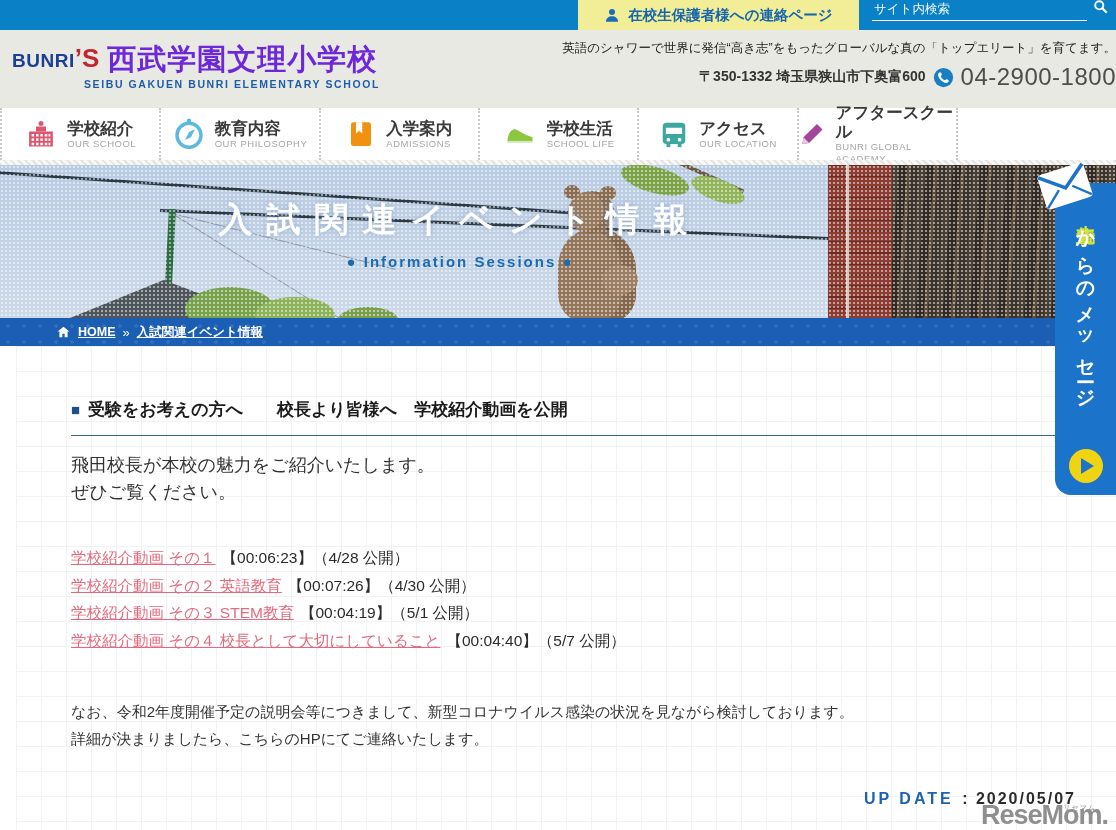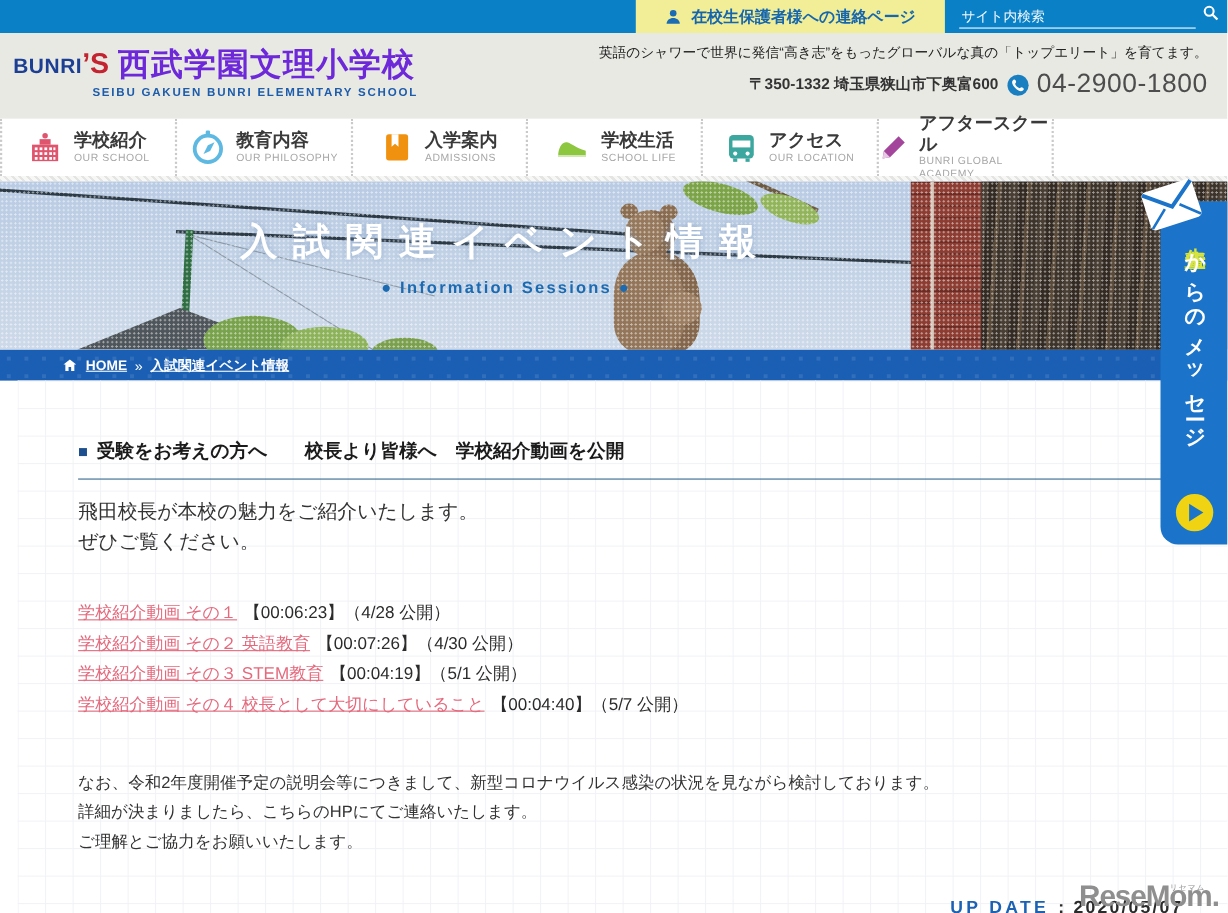--- a/index.html
+++ b/index.html
@@ -5,35 +5,35 @@
   * { margin:0; padding:0; box-sizing:border-box; }
   html,body { background:#fff; }
   body { font-family:"Liberation Sans","DejaVu Sans",sans-serif; }
   .page { position:relative; width:1116px; height:830px; overflow:hidden; background:#fff; }
 
   
   .topbar { position:absolute; left:0; top:0; width:1116px; height:30px; background:#0a81c7; }
   .parent-link { position:absolute; left:578px; top:0; width:281px; height:30px; background:#f1ee97;
     display:flex; align-items:center; justify-content:center; gap:8px; cursor:pointer; }
   .parent-link span.txt { color:#1566ae; font-weight:bold; font-size:14.5px; }
-  .search-wrap { position:absolute; left:872px; top:0; width:238px; height:30px; display:flex; align-items:center; }
+  .search-wrap { position:absolute; left:872px; top:0; width:238px; height:19px; display:flex; align-items:center; }
   .search-input { flex:1; background:transparent; border:none; border-bottom:1px solid #fff; color:#fff;
     font-size:12.5px; height:22px; outline:none; padding:0 2px; font-family:inherit; }
   .search-input::placeholder { color:#fff; opacity:.95; }
   .search-btn { background:transparent; border:none; cursor:pointer; padding:0 2px 4px 6px; }
 
   
   .header { position:absolute; left:0; top:30px; width:1116px; height:78px; background:#e9e9e4; }
   .logo { position:absolute; left:12px; top:12px; display:flex; flex-direction:column; cursor:pointer; }
   .logo-row { display:flex; align-items:flex-end; gap:8px; }
   .logo-bunri { font-size:19px; font-weight:bold; color:#1c3f94; letter-spacing:.5px; line-height:30px; }
   .logo-s { font-size:26px; font-weight:bold; color:#c32430; }
   .school-name { font-size:29px; font-weight:bold; color:#6d28d9; line-height:34px; letter-spacing:1px; }
   .school-name-en { font-size:10.5px; font-weight:bold; color:#1d5cab; letter-spacing:1.6px; margin:2px 0 0 72px; }
-  .header-right { position:absolute; right:18px; top:10px; text-align:left; }
+  .header-right { position:absolute; right:0; top:10px; text-align:left; }
   .tagline { font-size:12.5px; color:#222; margin-bottom:6px; }
   .addr-row { display:flex; align-items:center; justify-content:flex-end; gap:7px; }
   .address { font-size:14px; font-weight:bold; color:#333; }
   .phone-number { font-size:24px; color:#4d4d4d; letter-spacing:.5px; }
 
   
   .nav { position:absolute; left:0; top:108px; width:958px; height:52px; background:#fff; display:flex; }
   .nav-item { flex:1; display:flex; align-items:center; justify-content:center; gap:10px;
     border-left:2px dotted #c9c9c9; cursor:pointer; }
   .nav-item:last-child { border-right:2px dotted #c9c9c9; }
@@ -309,21 +309,20 @@
       <div class="video-line">
         <a>学校紹介動画 その３ STEM教育</a><span class="rest">【00:04:19】（5/1 公開）</span>
       </div>
       <div class="video-line">
         <a>学校紹介動画 その４ 校長として大切にしていること</a><span class="rest">【00:04:40】（5/7 公開）</span>
       </div>
     </div>
     <div class="notice">
       <div>なお、令和2年度開催予定の説明会等につきまして、新型コロナウイルス感染の状況を見ながら検討しております。</div>
       <div>詳細が決まりましたら、こちらのHPにてご連絡いたします。</div>
-      <div>ご理解とご協力をお願いいたします。</div>
     </div>
     <div class="update-row">
       <span class="update-label">UP DATE</span>
       <span class="update-date">: 2020/05/07</span>
     </div>
   </div>
 
   <div class="side-banner">
     <svg class="envelope" width="52" height="40" viewBox="0 0 26 20">
       <rect x="1" y="1" width="24" height="18" rx="2" fill="#fff"></rect>

